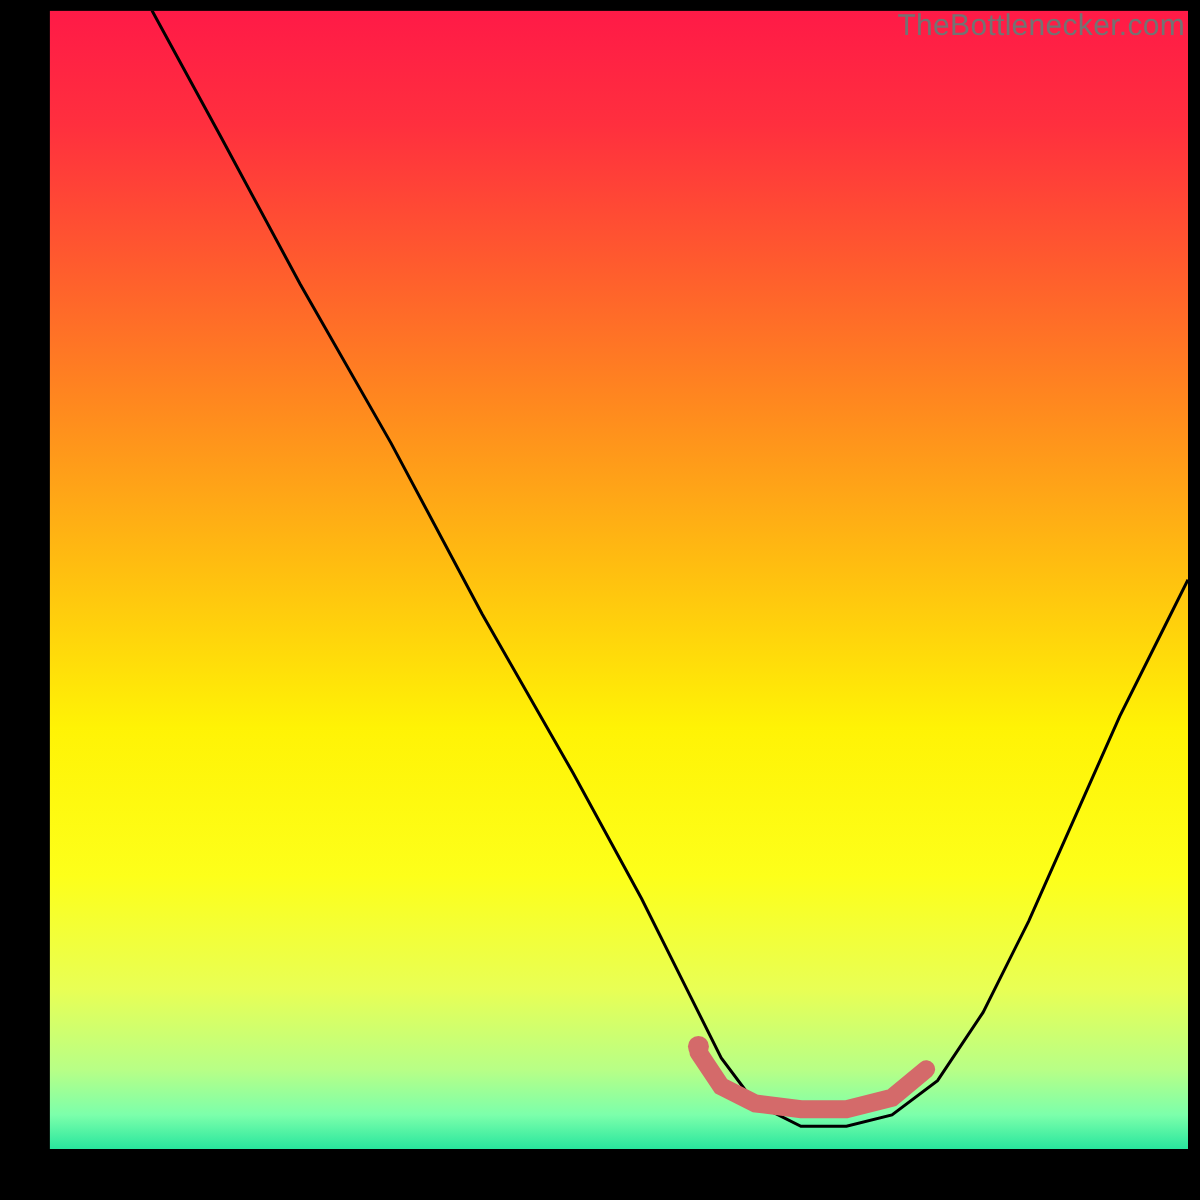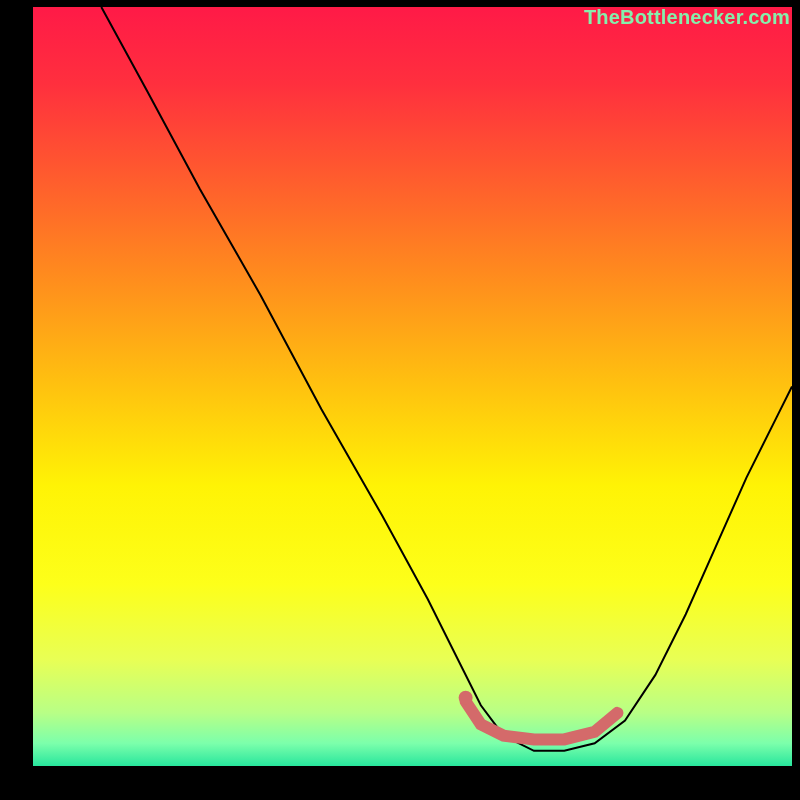--- a/index.html
+++ b/index.html
@@ -21,23 +21,23 @@
   }
   .gradient-bg {
     position: absolute;
     left: 0;
     top: 0;
     width: 100%;
     height: 100%;
   }
   .watermark {
     position: absolute;
-    color: #86efac;
+    color: #737373;
     font-size: 20px;
-    font-weight: 700;
+    font-weight: 400;
     letter-spacing: 0.2px;
   }
   .curve-svg {
     position: absolute;
     left: 0;
     top: 0;
   }
 </style>
 </head>
 <body>

